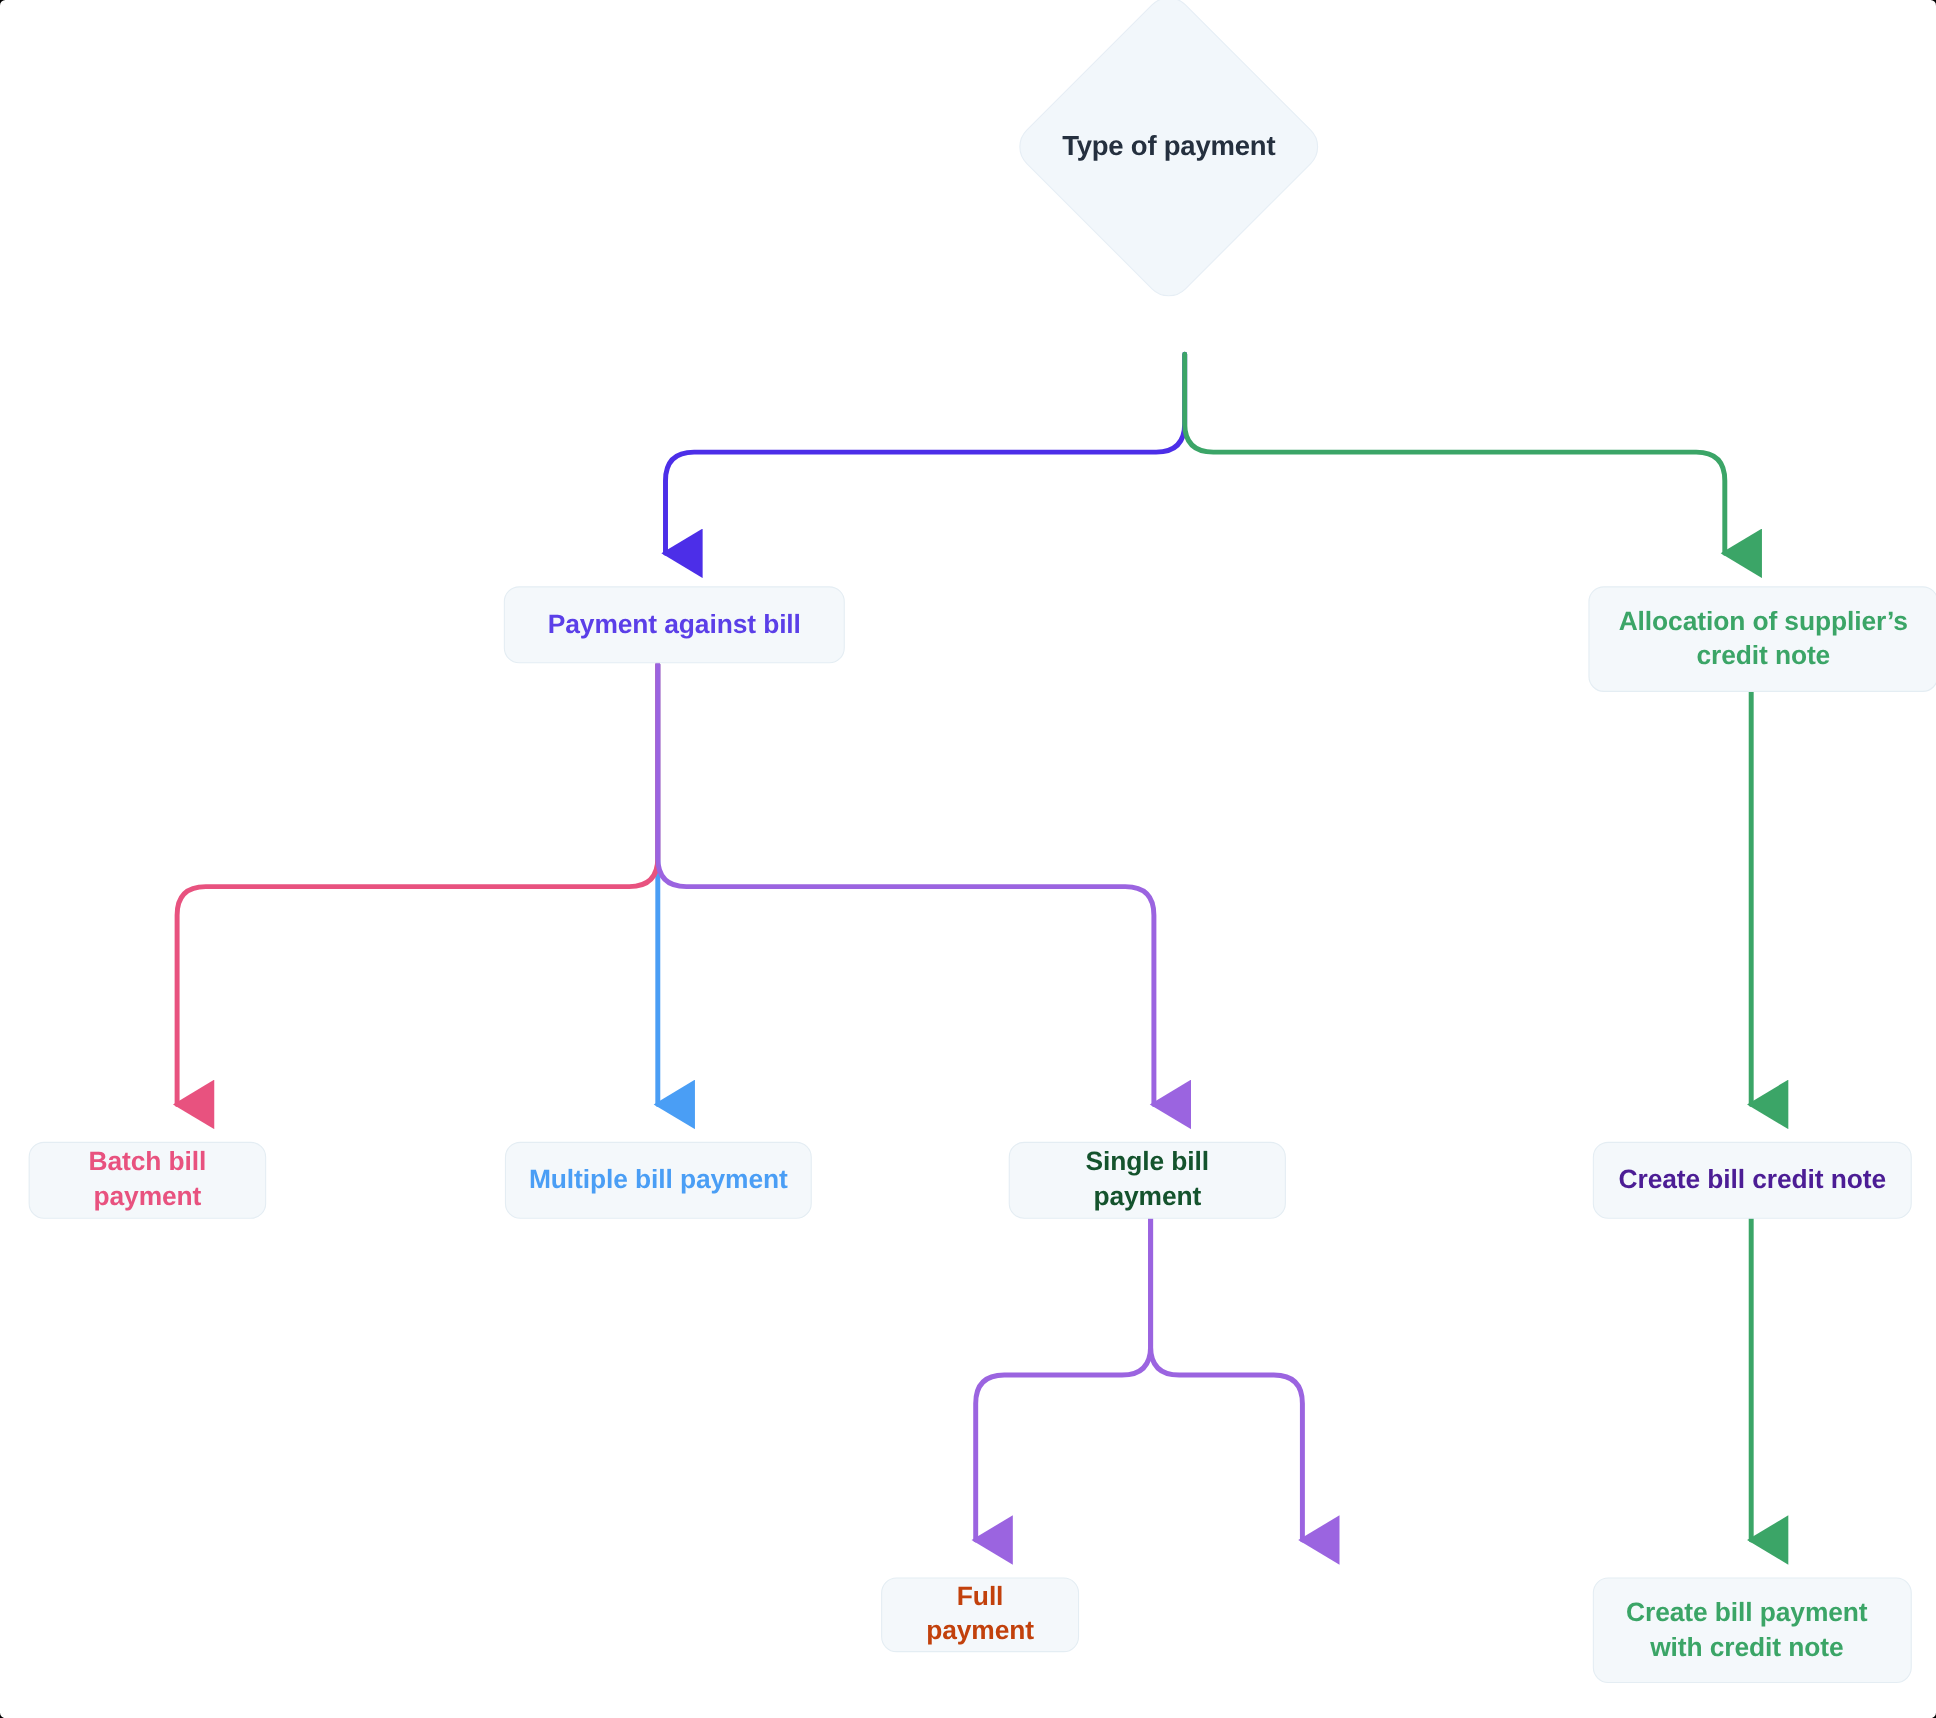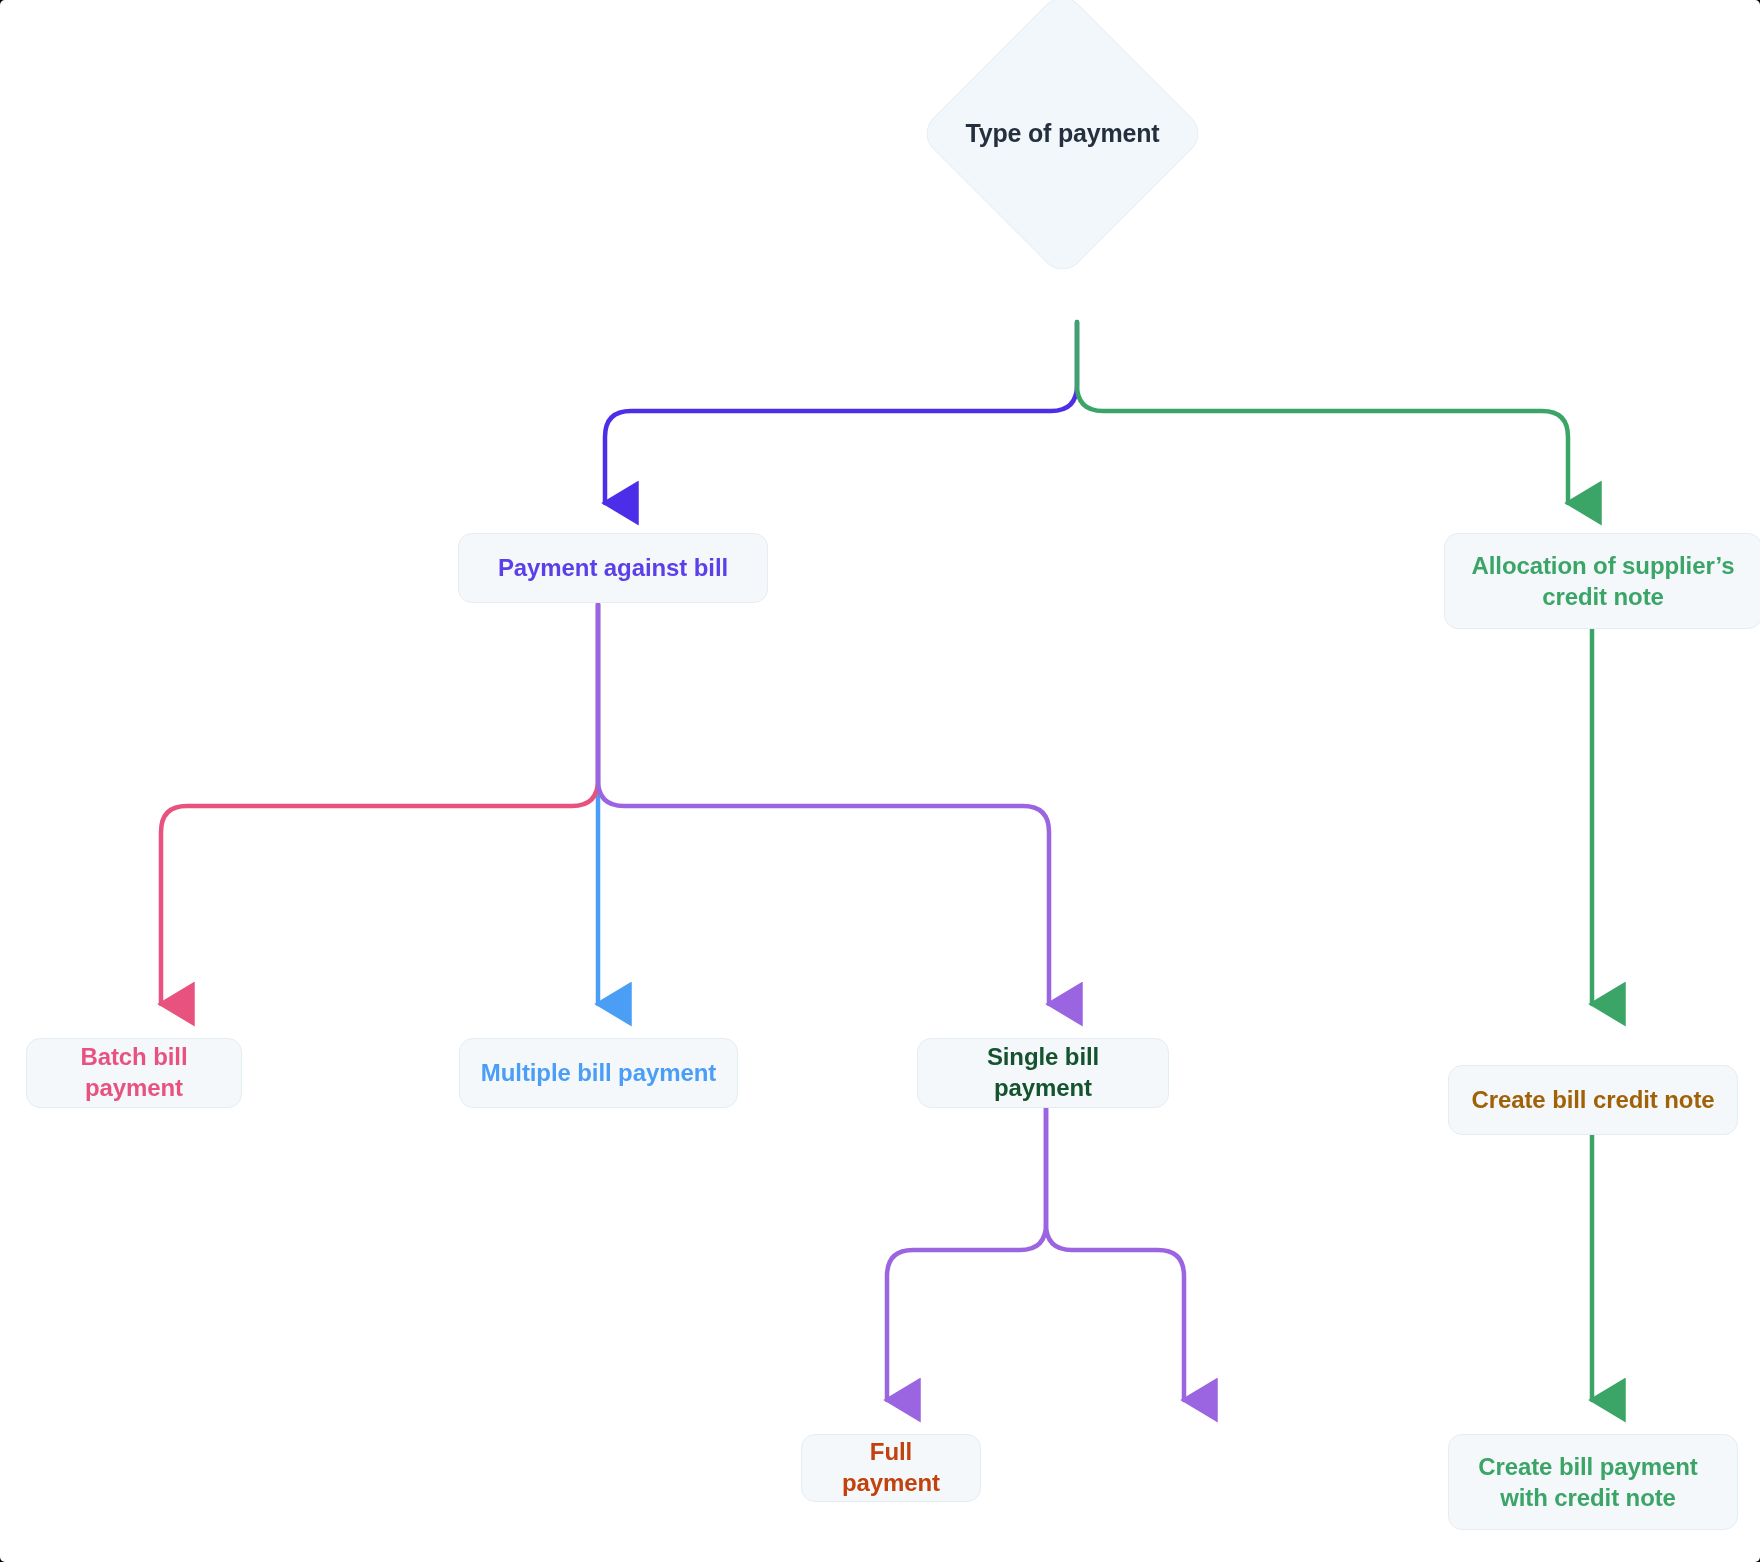--- a/index.html
+++ b/index.html
@@ -127,21 +127,21 @@
   </div>
 
   <div class="node" style="left:459px; top:1038px; width:279px; height:70px; color:#4a9ef5;">
     <span>Multiple bill payment</span>
   </div>
 
   <div class="node" style="left:917px; top:1038px; width:252px; height:70px; color:#14532d;">
     <span>Single bill payment</span>
   </div>
 
-  <div class="node" style="left:1448px; top:1038px; width:290px; height:70px; color:#a16207;margin-top:27px;">
+  <div class="node" style="left:1448px; top:1038px; width:290px; height:70px; color:#4c1d95;">
     <span>Create bill credit note</span>
   </div>
 
   <div class="node" style="left:801px; top:1434px; width:180px; height:68px; color:#c2410c;">
     <span>Full payment</span>
   </div>
 
 
   <div class="node" style="left:1448px; top:1434px; width:290px; height:96px; color:#3ba567; line-height:1.3;padding-left:10px;">
     <span>Create bill payment with credit note</span>

